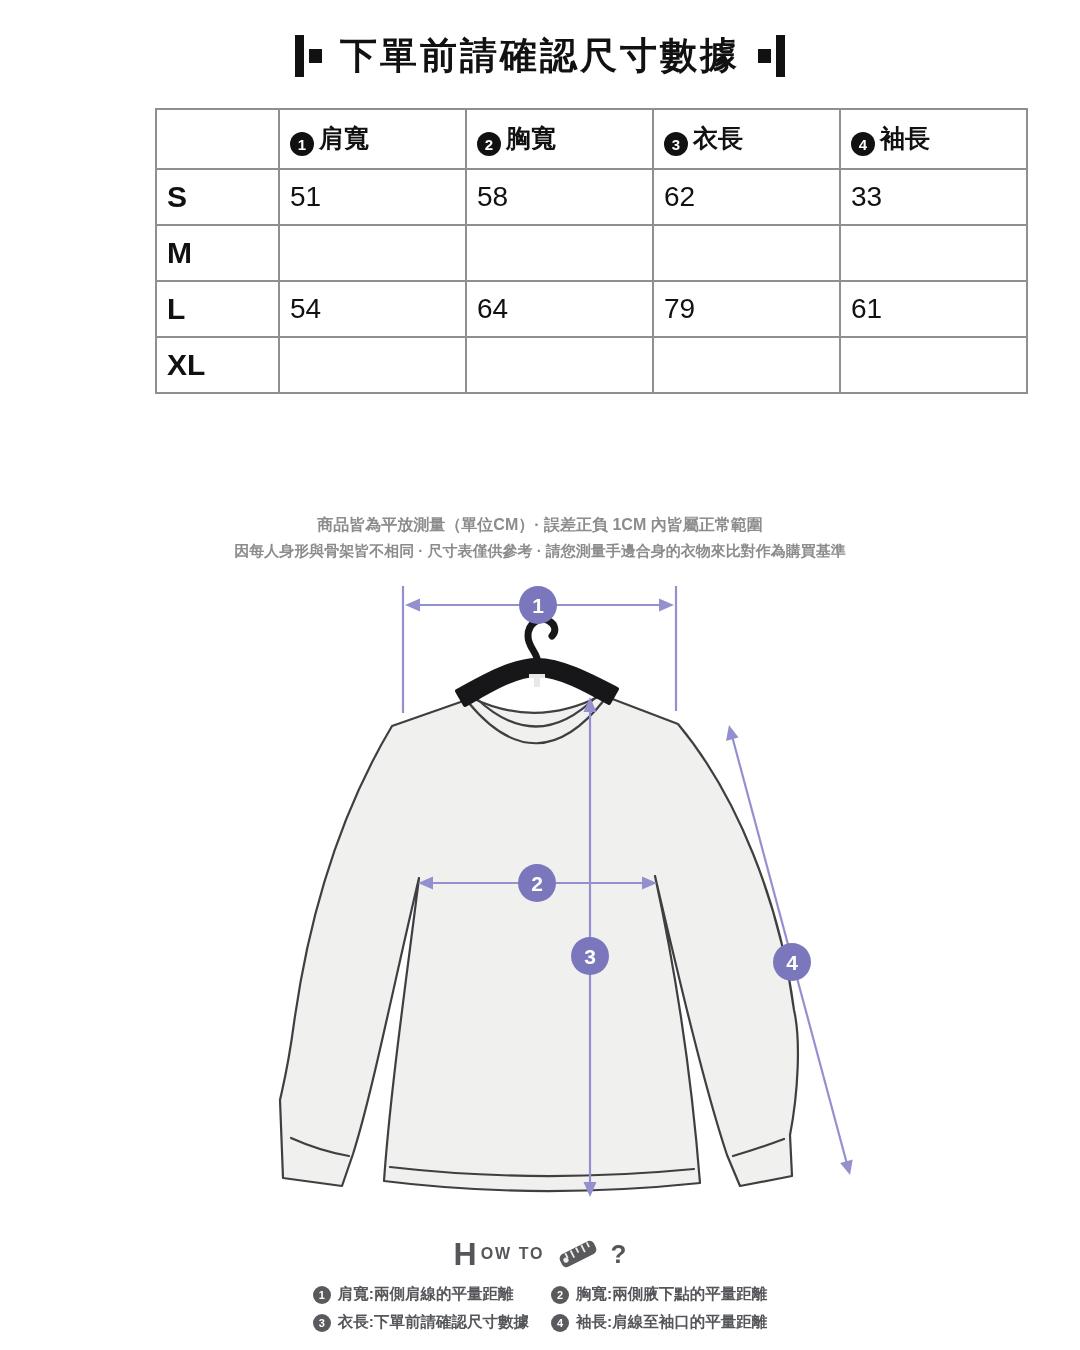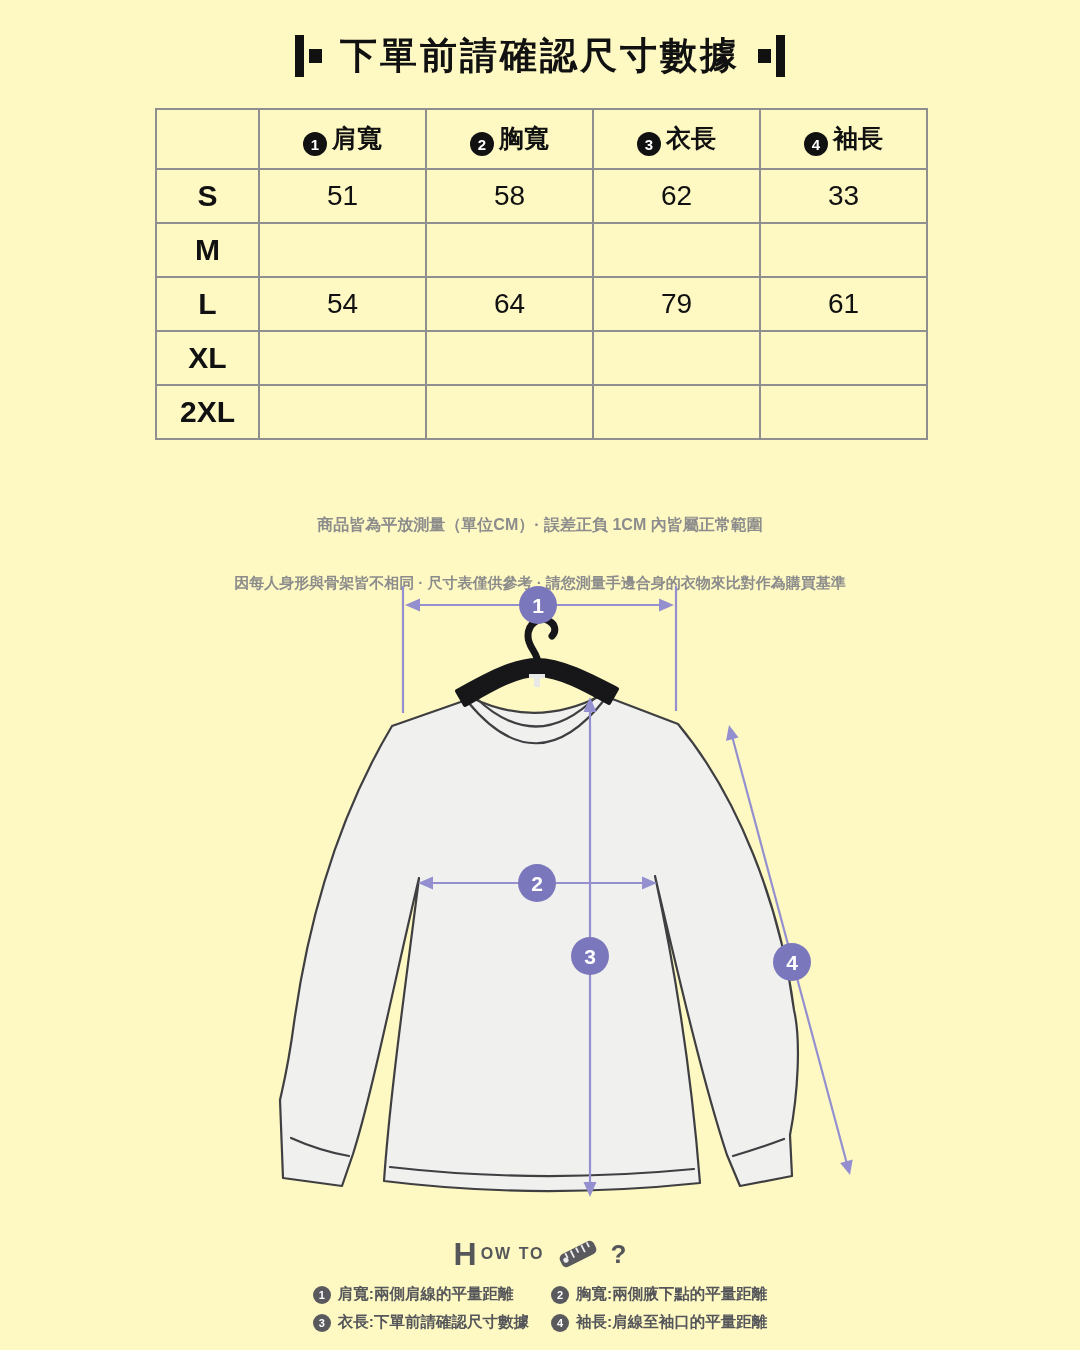--- a/index.html
+++ b/index.html
@@ -2,21 +2,21 @@
 <html><head>
 <meta charset="utf-8">
 <style>
   html,body{margin:0;padding:0;}
   body{
     font-family:"Liberation Sans","DejaVu Sans",sans-serif;
     background:#ececec;
   }
   .canvas{
     position:relative;width:1080px;height:1350px;margin:0 auto;
-    background:#fef9c3;overflow:hidden;color:#111;
+    background:#ffffff;overflow:hidden;color:#111;
   }
 
   
   .title-row{
     position:absolute;top:28px;left:0;width:100%;height:56px;
     display:flex;align-items:center;justify-content:center;gap:18px;
   }
   .title-text{
     font-size:37px;font-weight:800;letter-spacing:3px;color:#111;
     white-space:nowrap;
@@ -28,22 +28,22 @@
   .tmark.left .stub{left:14px;}
   .tmark.right .bar{right:0;}
   .tmark.right .stub{right:14px;}
 
   
   .size-table{
     position:absolute;left:155px;top:108px;
     border-collapse:collapse;table-layout:fixed;
   }
   .size-table td,.size-table th{
-    border:2px solid #8f8f8f;text-align:center;vertical-align:middle;
-    padding:0;background:transparent;
+    border:2px solid #8f8f8f;text-align:left;vertical-align:middle;
+    padding:10px;background:transparent;
   }
   .size-table .c0{width:101px;}
   .size-table .cv{width:165px;}
   .size-table tr{height:54px;}
   .size-table tr.head{height:60px;}
   .corner-cell{
     background:
       linear-gradient(to bottom right,
         transparent 49.2%, #8f8f8f 49.2%, #8f8f8f 51.2%, transparent 51.2%);
   }
@@ -55,21 +55,21 @@
   }
   .size-label{font-size:30px;font-weight:800;color:#111;}
   .size-val{font-size:28px;font-weight:500;color:#111;border-radius:7px;}
 
   
   .notes{
     position:absolute;top:512px;left:0;width:100%;text-align:center;
     color:#8c8c8c;font-weight:600;
   }
   .notes .l1{font-size:16px;line-height:26px;}
-  .notes .l2{font-size:15px;line-height:26px;margin-top:32px;}
+  .notes .l2{font-size:15px;line-height:26px;}
 
   
   .diagram{position:absolute;left:220px;top:578px;}
 
   
   .howto-row{
     position:absolute;top:1232px;left:0;width:100%;height:44px;
     display:flex;align-items:center;justify-content:center;gap:10px;
     color:#55565a;
   }
@@ -143,27 +143,20 @@
     </tr>
     <tr>
       <td class="c0 size-label">L</td>
       <td class="cv size-val">54</td>
       <td class="cv size-val">64</td>
       <td class="cv size-val">79</td>
       <td class="cv size-val">61</td>
     </tr>
     <tr>
       <td class="c0 size-label">XL</td>
-      <td class="cv size-val"></td>
-      <td class="cv size-val"></td>
-      <td class="cv size-val"></td>
-      <td class="cv size-val"></td>
-    </tr>
-    <tr>
-      <td class="c0 size-label">2XL</td>
       <td class="cv size-val"></td>
       <td class="cv size-val"></td>
       <td class="cv size-val"></td>
       <td class="cv size-val"></td>
     </tr>
   </tbody>
     </table>
 
   <div class="notes">
     <div class="l1">商品皆為平放測量（單位CM）· 誤差正負 1CM 內皆屬正常範圍</div>

